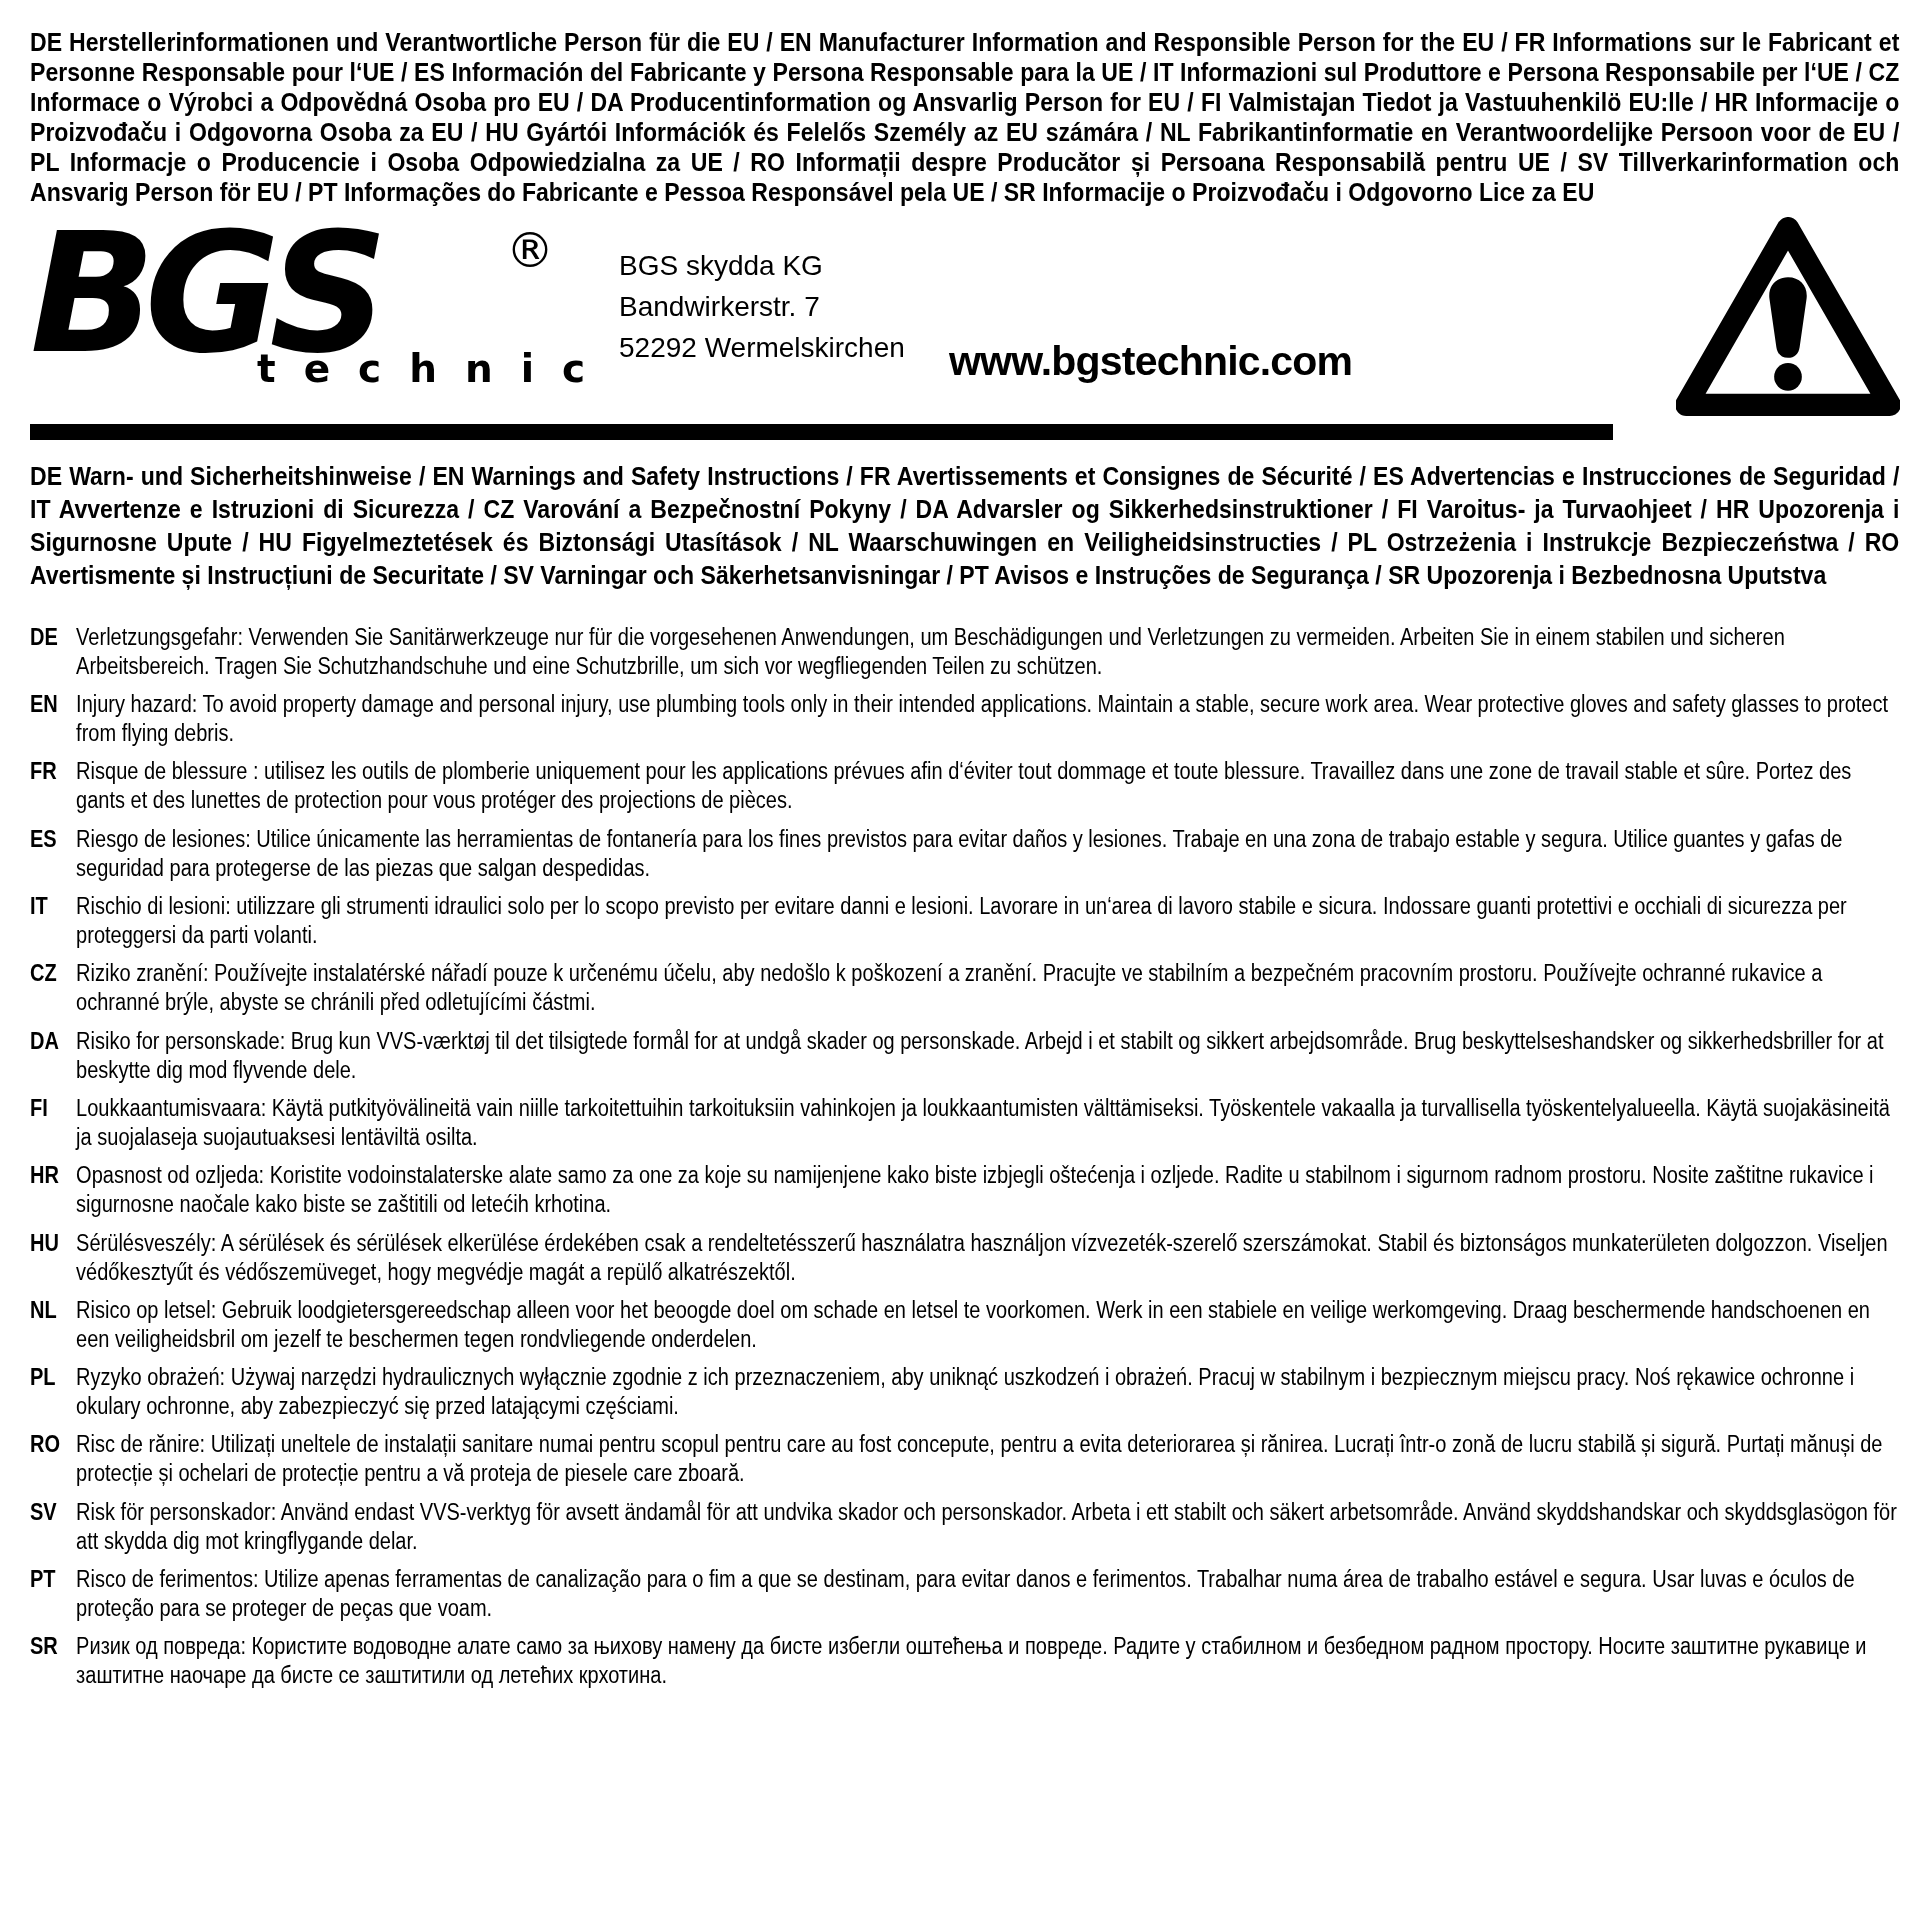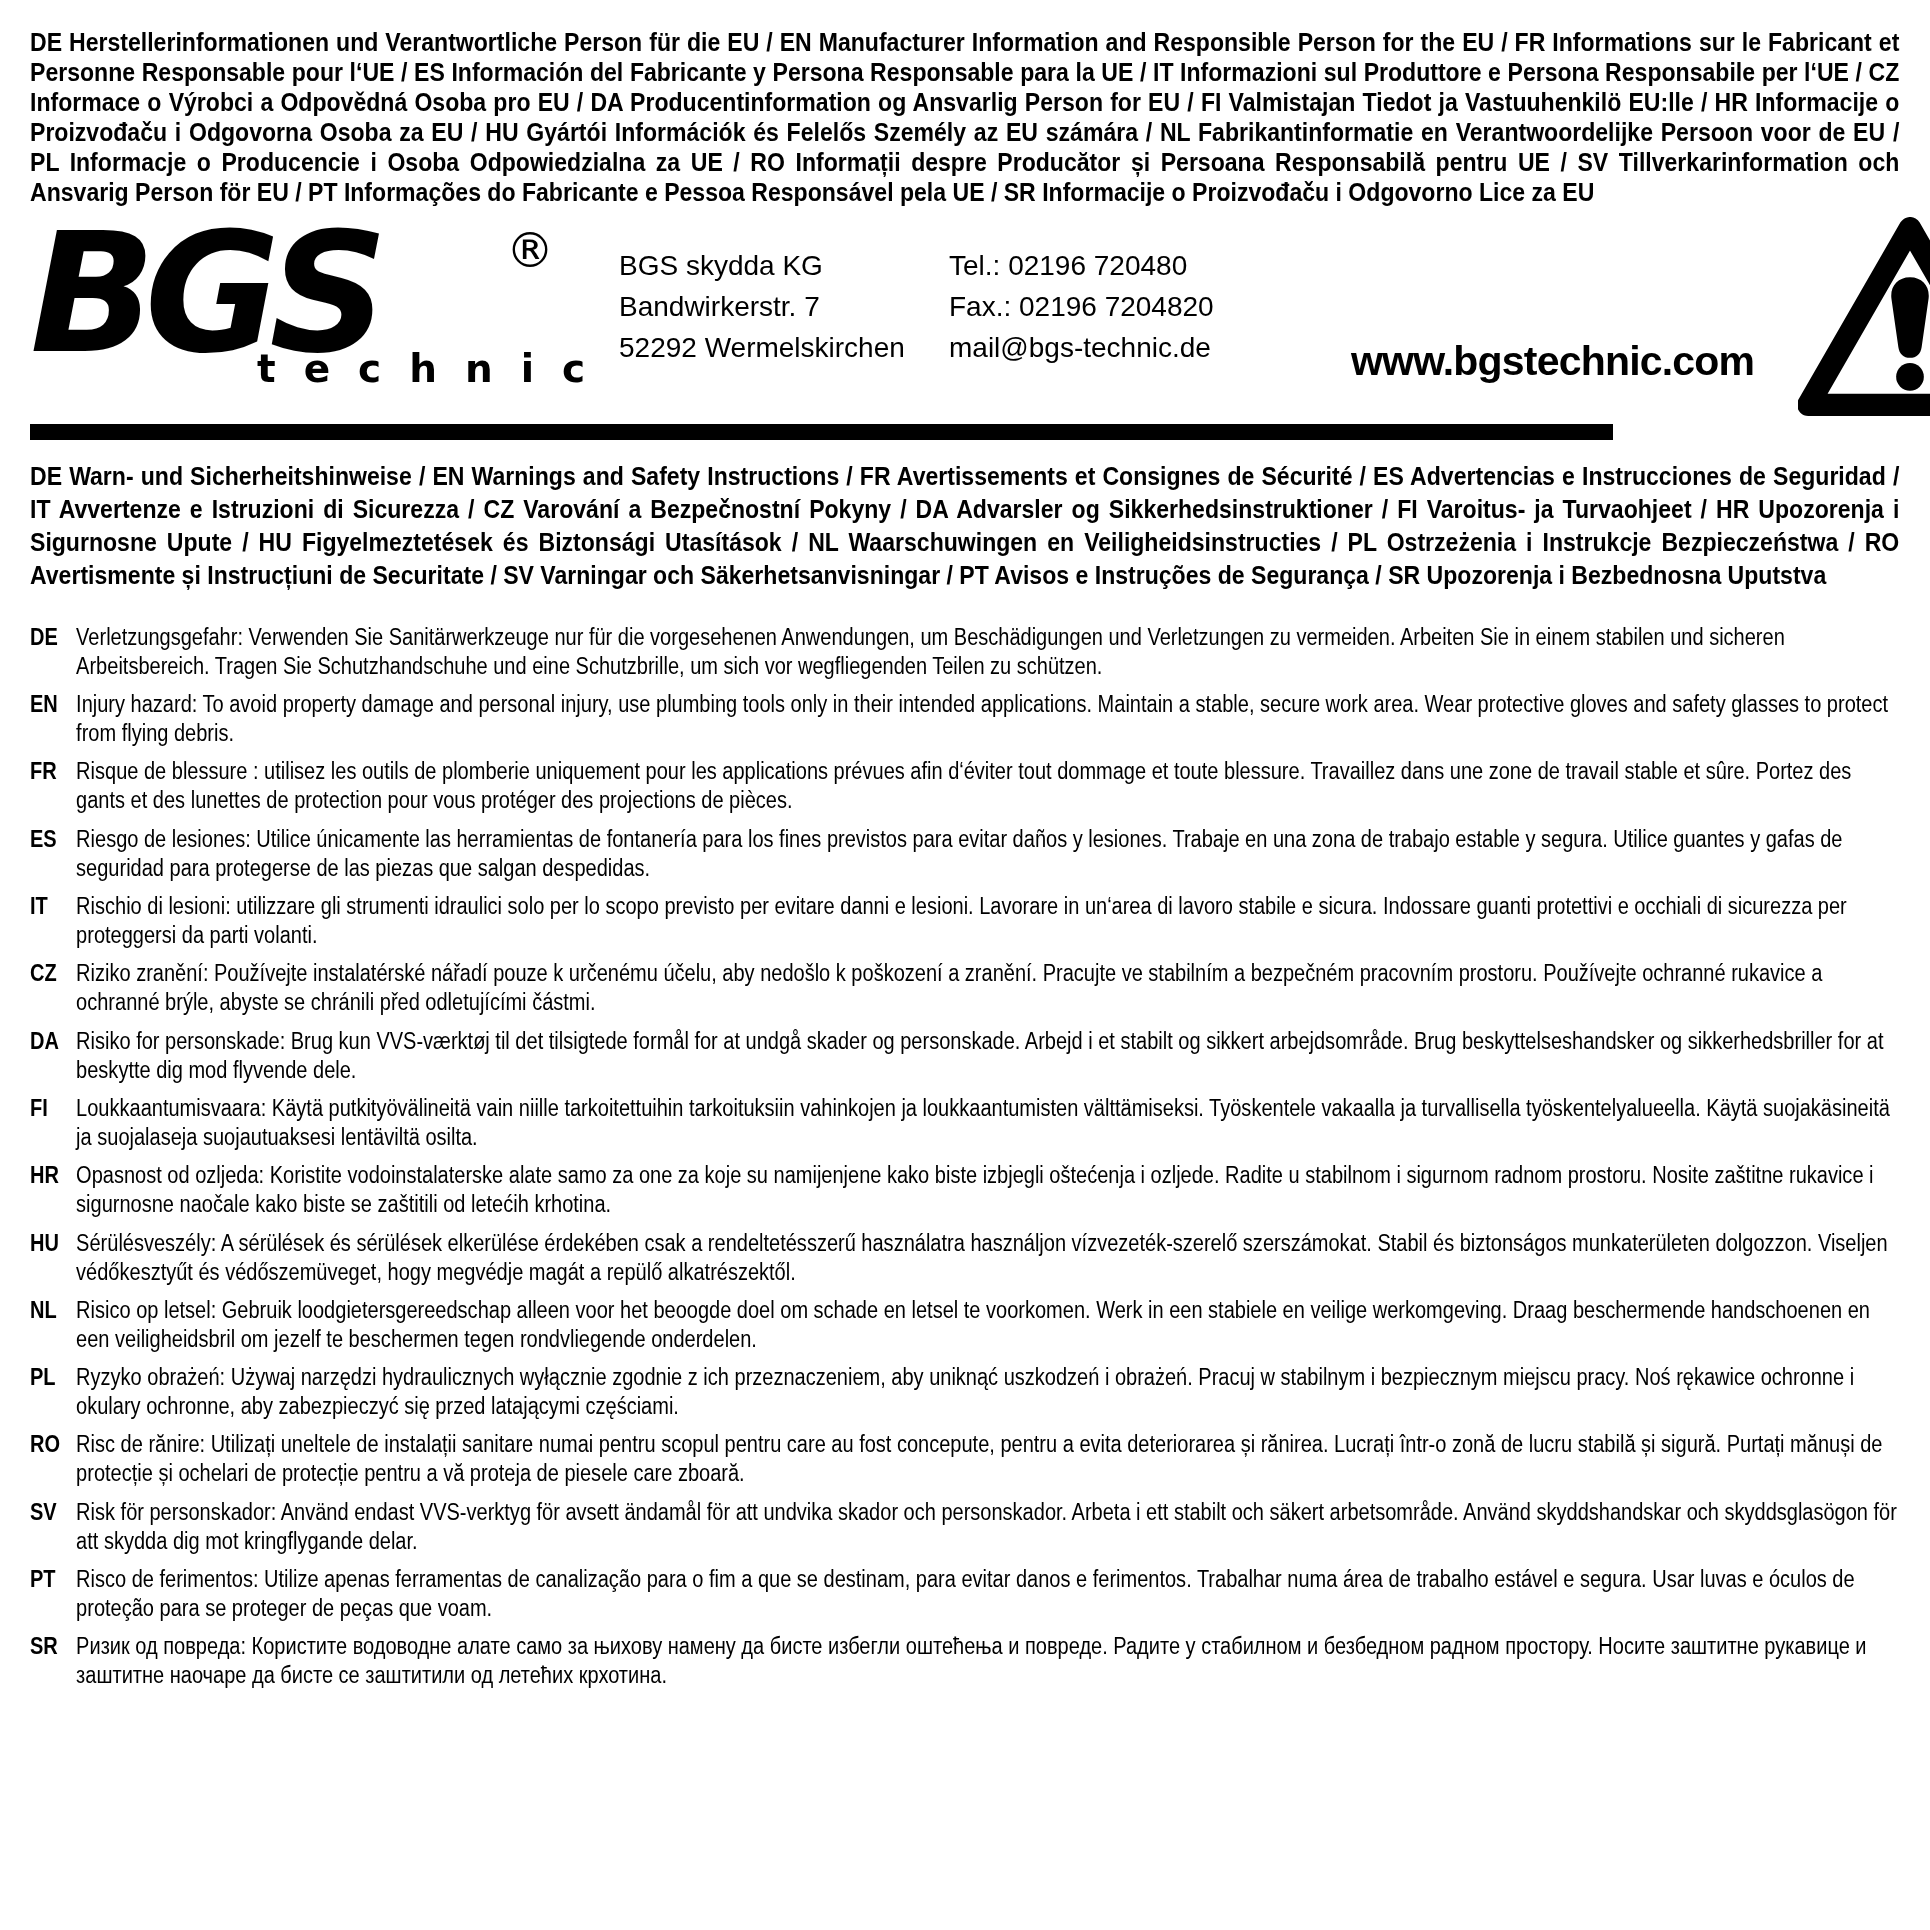--- a/index.html
+++ b/index.html
@@ -62,25 +62,20 @@
       <div class="logo-reg">®</div>
       <div class="logo-sub">technic</div>
     </div>
 
     <div class="addr">
       <div>BGS skydda KG</div>
       <div>Bandwirkerstr. 7</div>
       <div>52292 Wermelskirchen</div>
     </div>
 
-    <div class="contact">
-      <div>Tel.: 02196 720480</div>
-      <div>Fax.: 02196 7204820</div>
-      <div>mail@bgs-technic.de</div>
-    </div>
 
     <div class="website">www.bgstechnic.com</div>
 
     <div class="tri">
       <svg width="224" height="199" viewBox="0 0 100 89" aria-hidden="true">
         <path d="M50 5 L95.5 84 L4.5 84 Z" fill="#ffffff" stroke="#000000" stroke-width="10" stroke-linejoin="round"></path>
         <path d="M50 27 c-5.6 0 -9 4.2 -8.3 9.6 l3.1 21.6 c0.4 2.9 2.3 4.8 5.2 4.8
                  s4.8 -1.9 5.2 -4.8 l3.1 -21.6 C59 31.2 55.6 27 50 27 z" fill="#000000"></path>
         <circle cx="50" cy="71.5" r="6.2" fill="#000000"></circle>
       </svg>

